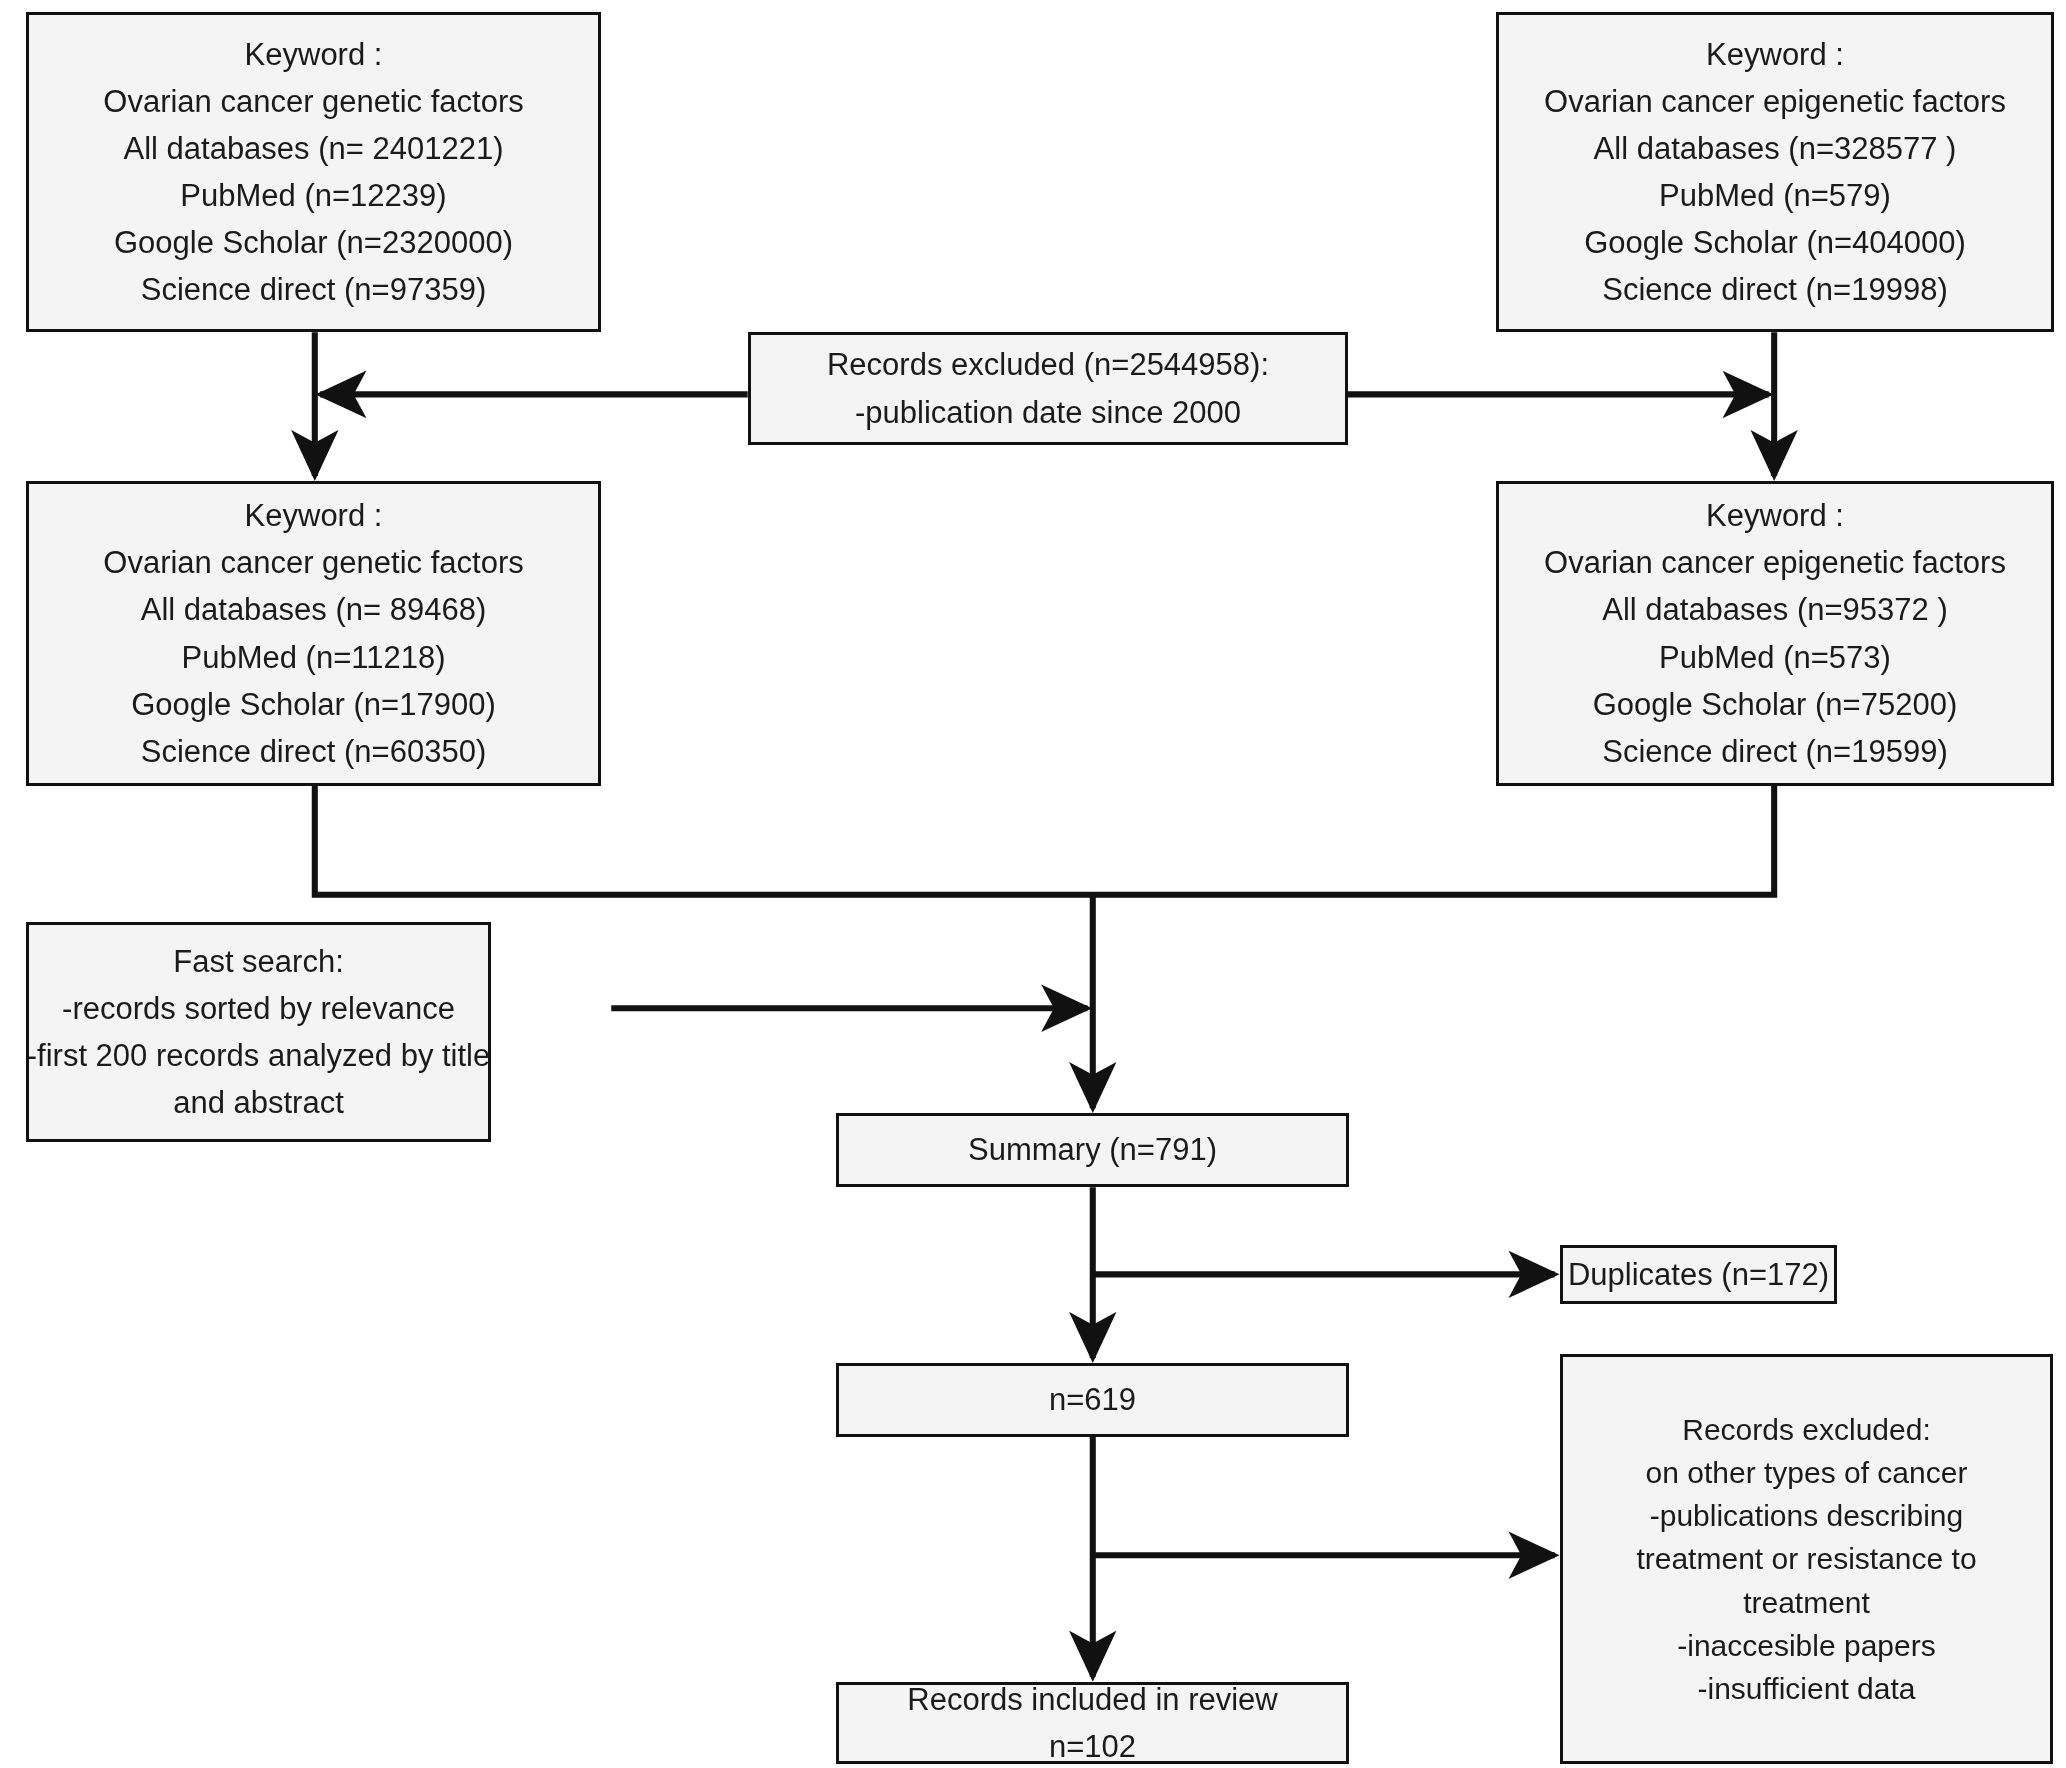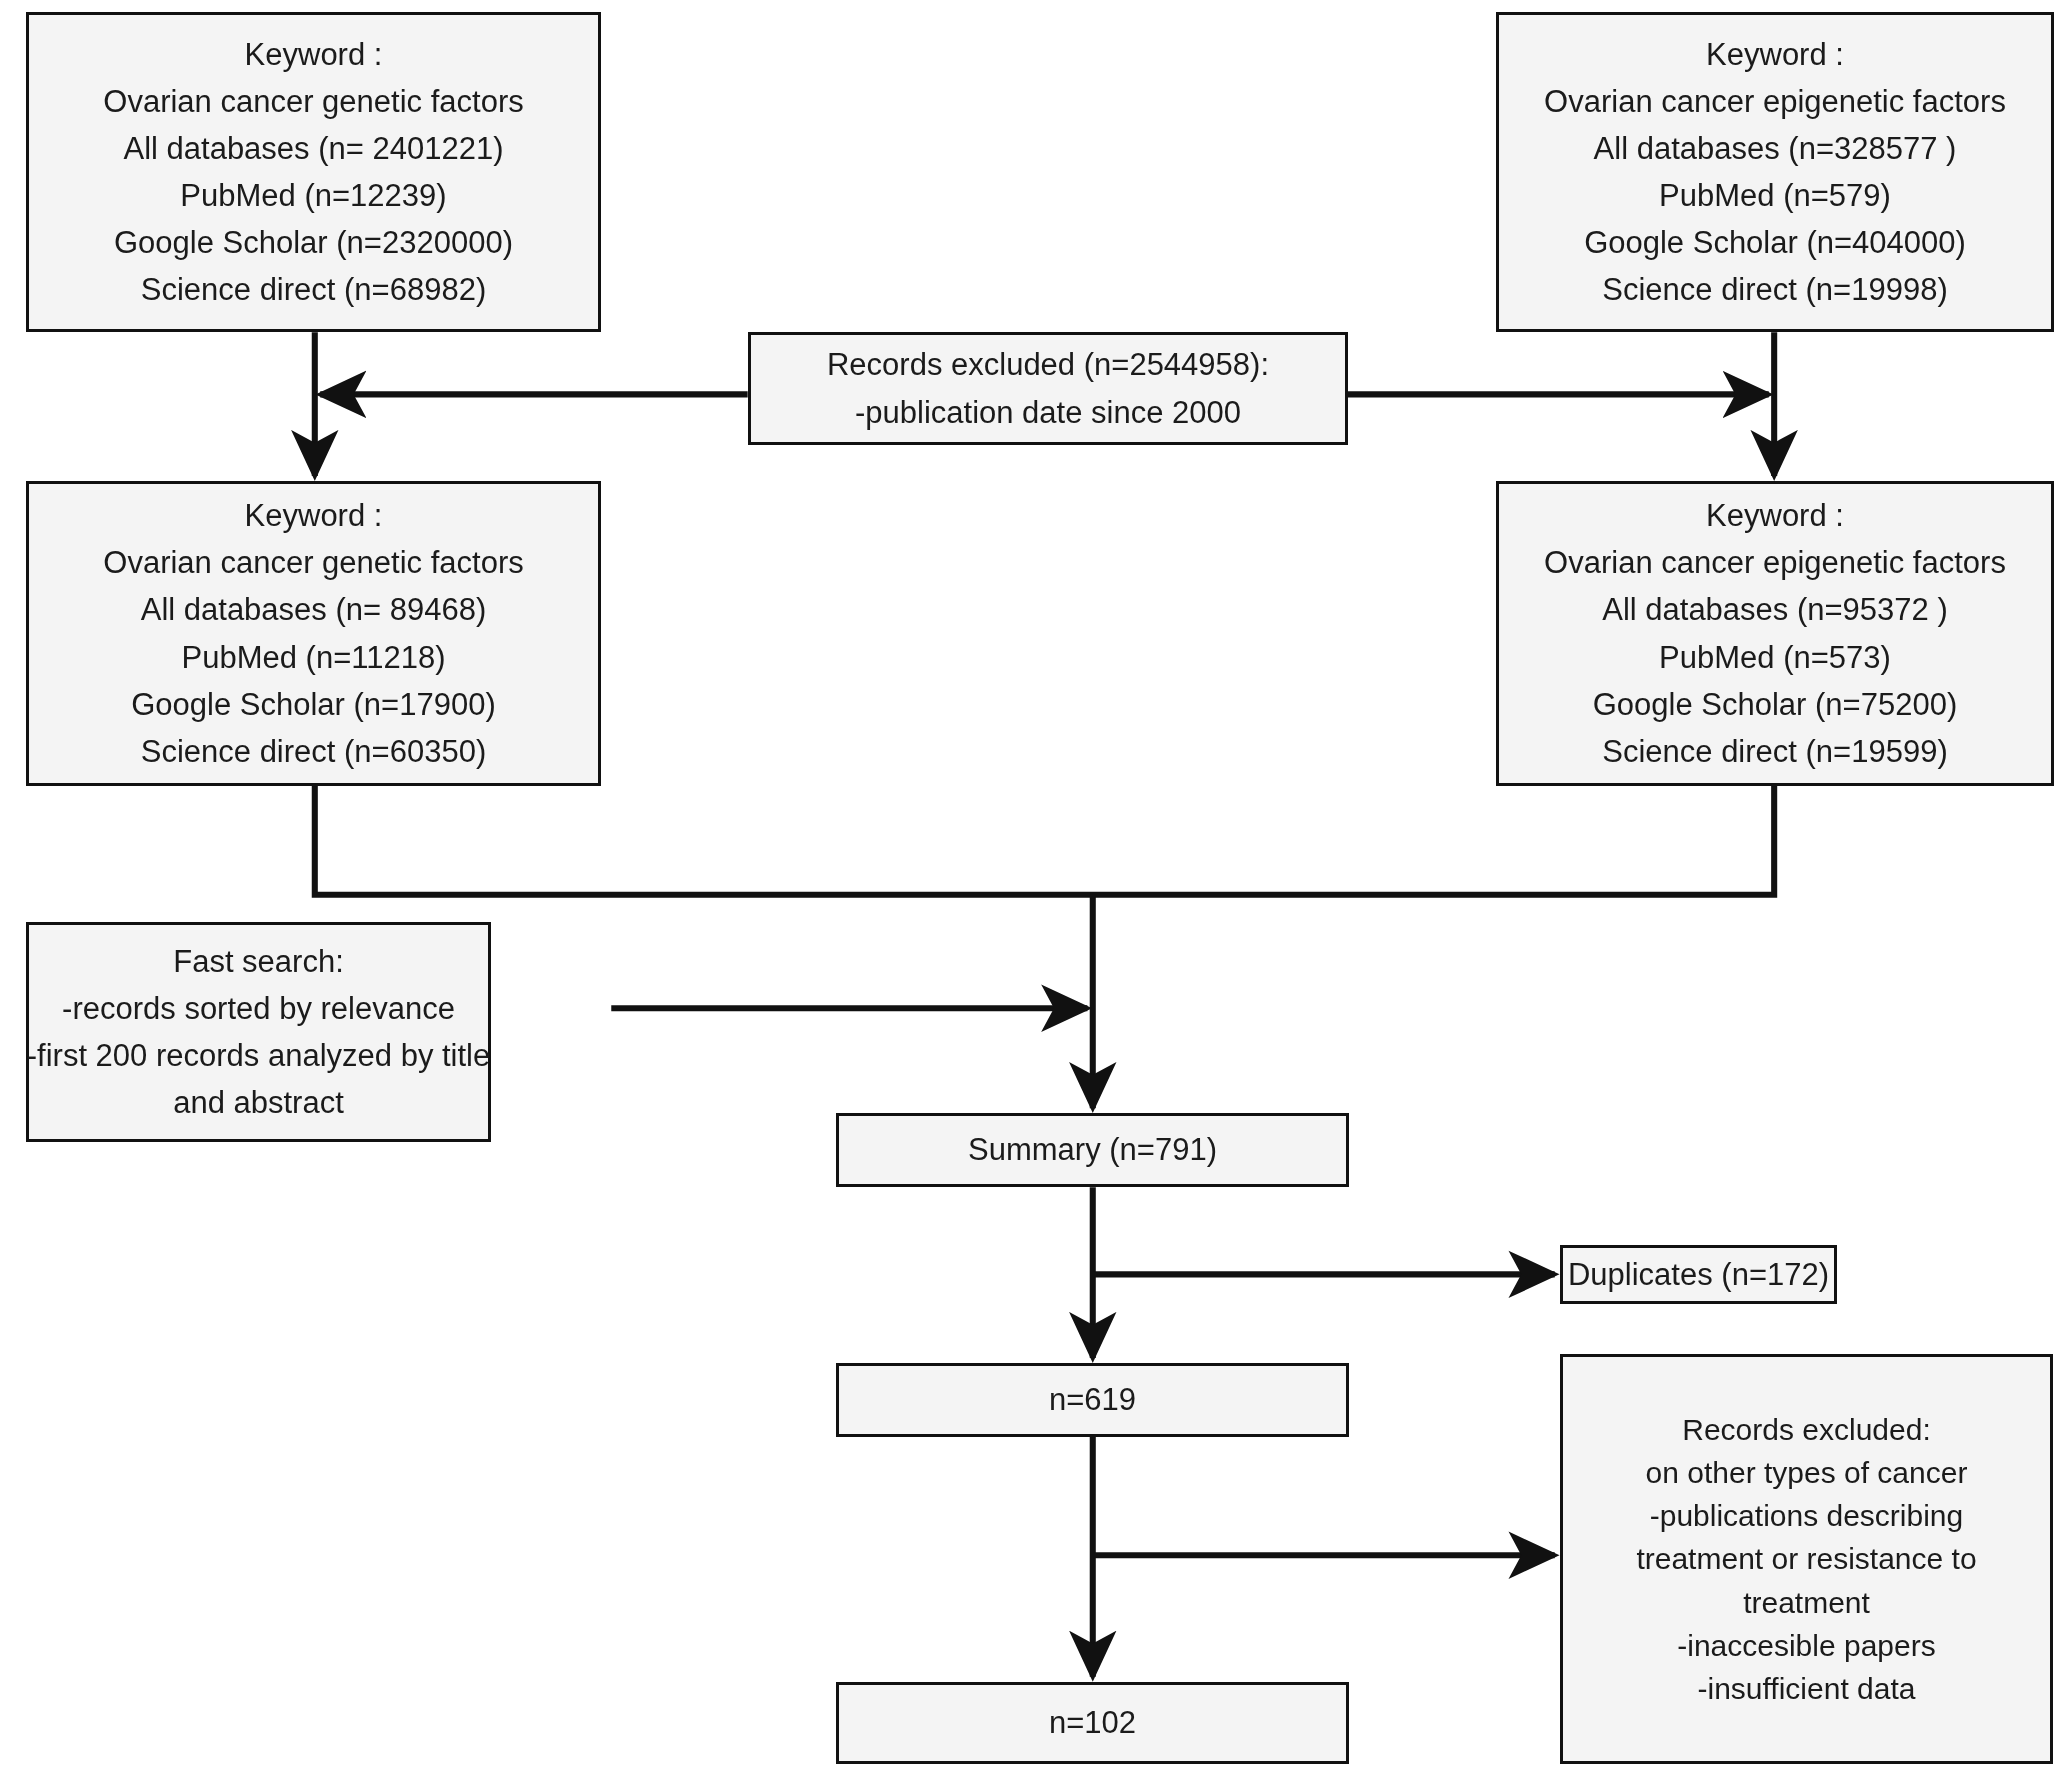--- a/index.html
+++ b/index.html
@@ -95,21 +95,21 @@
 
     <line x1="1618" y1="2303" x2="2302" y2="2303" stroke="#111111" stroke-width="9" marker-end="url(#ah)"></line>
   </svg>
 
   <div class="box" id="box-genetic-initial">
     <span class="ln">Keyword :</span>
     <span class="ln">Ovarian cancer genetic factors</span>
     <span class="ln">All databases (n= 2401221)</span>
     <span class="ln">PubMed (n=12239)</span>
     <span class="ln">Google Scholar (n=2320000)</span>
-    <span class="ln">Science direct (n=68982)</span>
+    <span class="ln">Science direct (n=97359)</span>
   </div>
 
   <div class="box" id="box-epigenetic-initial">
     <span class="ln">Keyword :</span>
     <span class="ln">Ovarian cancer epigenetic factors</span>
     <span class="ln">All databases (n=328577 )</span>
     <span class="ln">PubMed (n=579)</span>
     <span class="ln">Google Scholar (n=404000)</span>
     <span class="ln">Science direct (n=19998)</span>
   </div>
@@ -160,17 +160,18 @@
     <span class="ln">Records excluded:</span>
     <span class="ln">on other types of cancer</span>
     <span class="ln">-publications describing</span>
     <span class="ln">treatment or resistance to</span>
     <span class="ln">treatment</span>
     <span class="ln">-inaccesible papers</span>
     <span class="ln">-insufficient data</span>
   </div>
 
   <div class="box" id="box-records-included">
+    <span class="ln">Records included in review</span>
     <span class="ln">n=102</span>
   </div>
 
 </div>
 
 
 </body></html>

